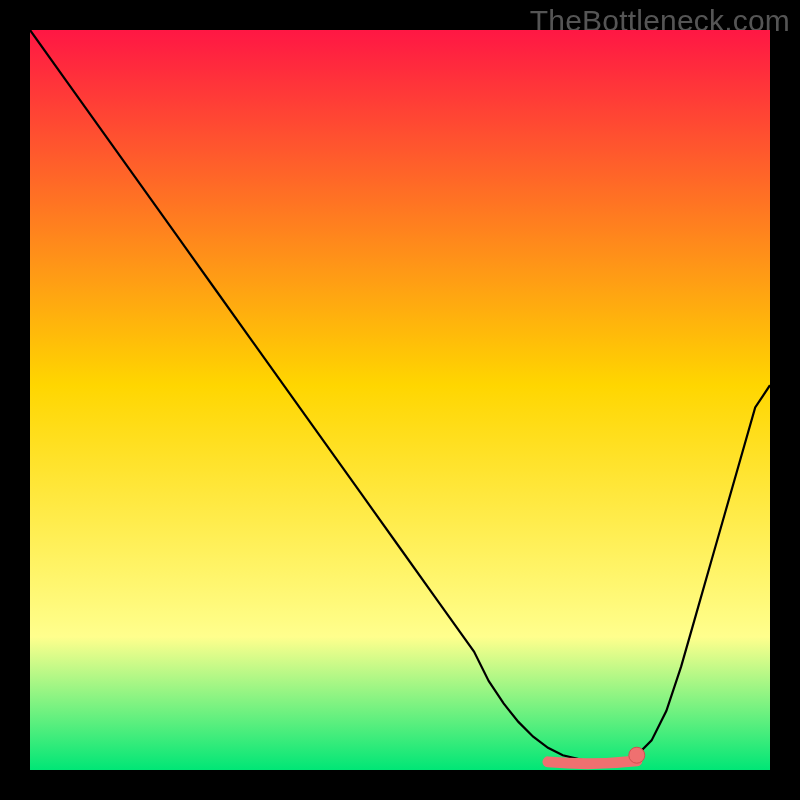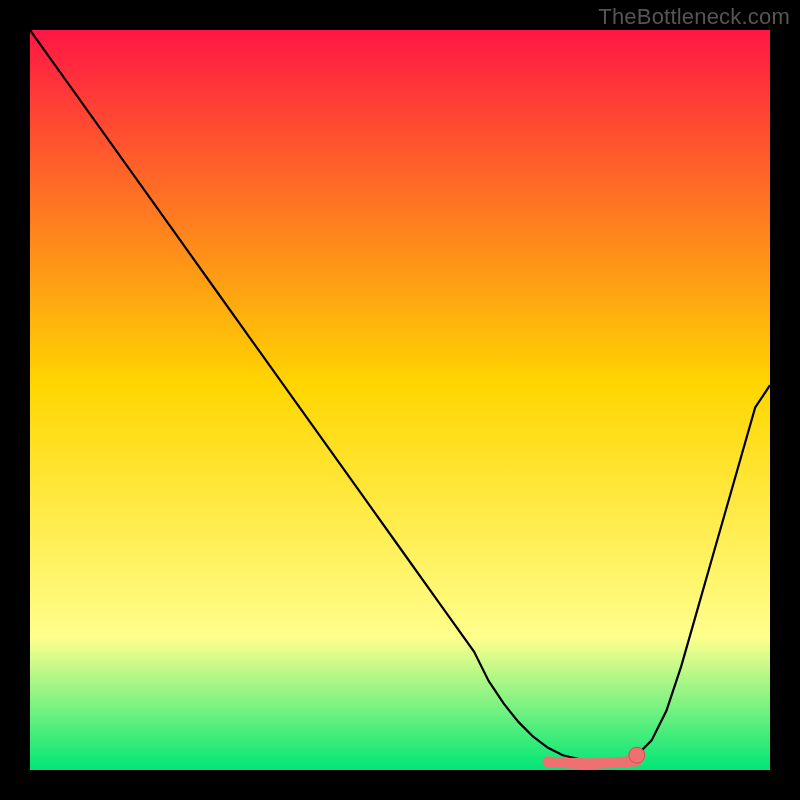--- a/index.html
+++ b/index.html
@@ -15,21 +15,21 @@
     position: relative;
     width: 800px;
     height: 800px;
     background: #000;
   }
   .watermark {
     position: absolute;
     top: 4px;
     right: 10px;
     color: #555;
-    font-size: 22px;
+    font-size: 30px;
     font-weight: 500;
     letter-spacing: 0.2px;
     user-select: none;
   }
   .plot {
     position: absolute;
     left: 30px;
     top: 30px;
     width: 740px;
     height: 740px;

